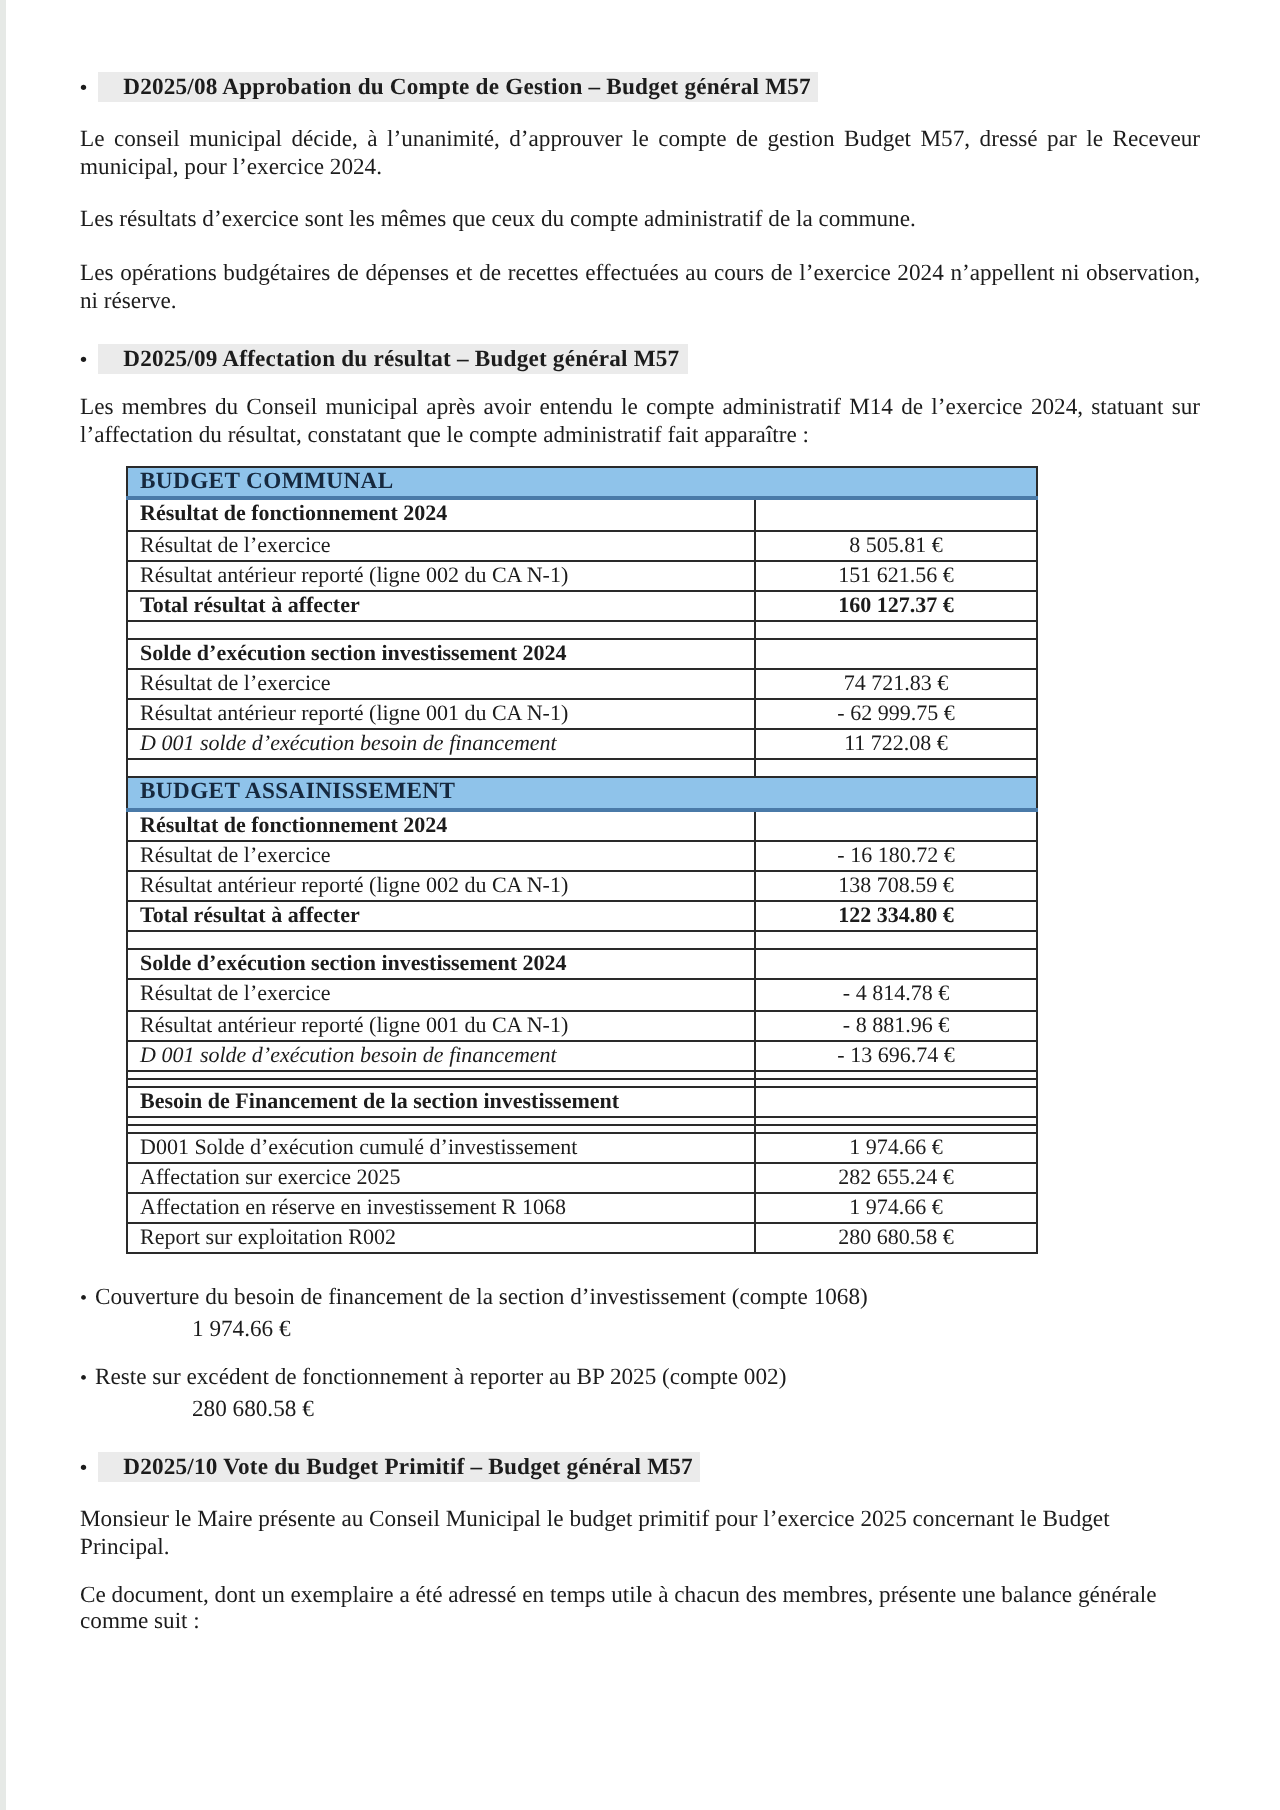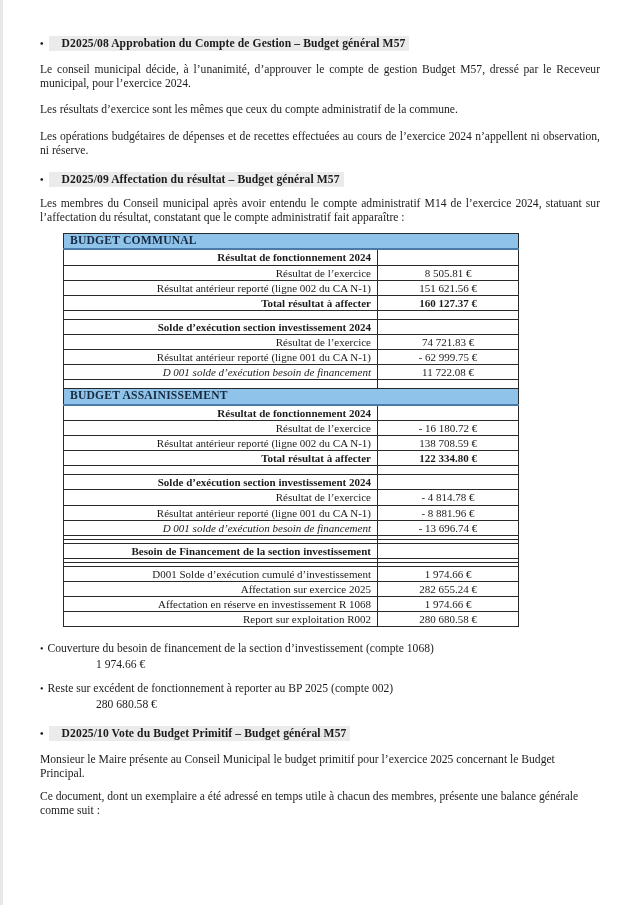--- a/index.html
+++ b/index.html
@@ -44,21 +44,21 @@
   }
   .doc-table td {
     border: 1px solid #2a2a2a;
     font-size: 11px;
     line-height: 1.1;
     padding: 1px 6px;
     height: 14px;
     overflow: hidden;
     white-space: nowrap;
   }
-  .c-label { width: 314px; text-align: right; }
+  .c-label { width: 314px; }
   .c-value { width: 141px; text-align: center; }
   .r-header td {
     background: #8fc3ea;
     color: #16293f;
     font-weight: bold;
     font-size: 11.6px;
     border-bottom: 2px solid #4a7aa8;
     letter-spacing: 0.2px;
   }
   .r-bold td { font-weight: bold; }

